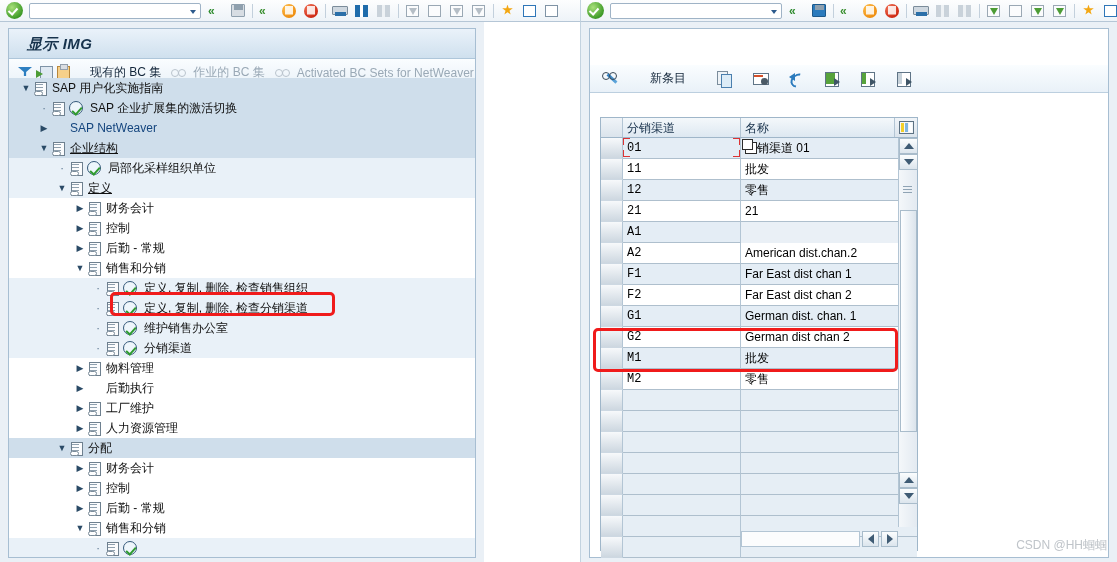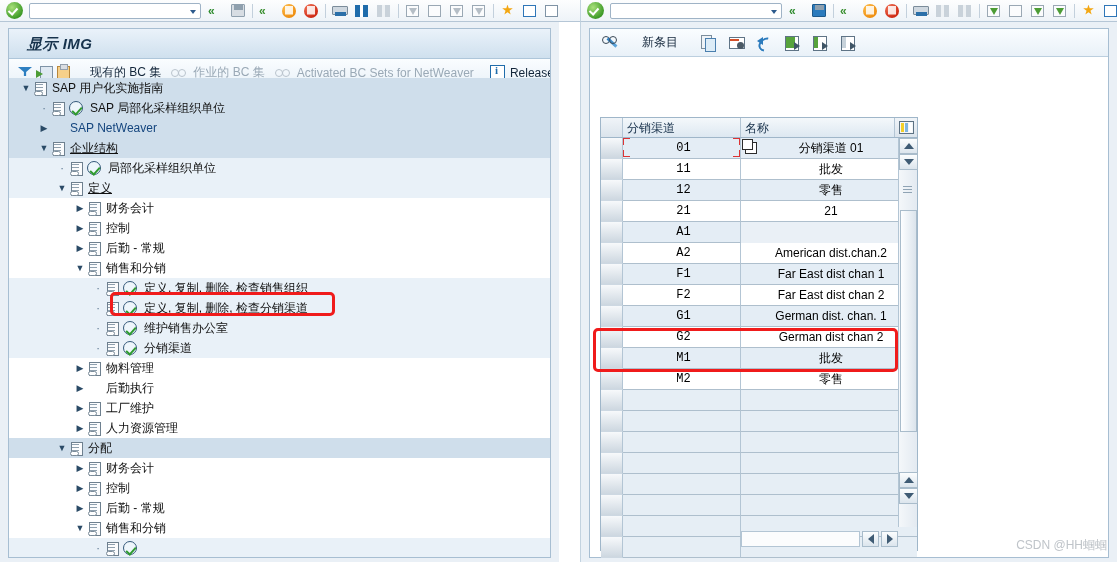--- a/index.html
+++ b/index.html
@@ -63,21 +63,21 @@
   .ic-arrow i{position:absolute;left:2px;top:2px;width:0;height:0;border-left:4px solid transparent;border-right:4px solid transparent;}
   .ic-arrow.gdown i{border-top:7px solid #4c9c35;}
   .ic-arrow.ggray i{border-top:7px solid #b5bec6;}
   .ic-star   { position:absolute; left:4px; top:3px; width:11px; height:11px; background:#f3a712; clip-path:polygon(50% 0,61% 35%,98% 35%,68% 57%,79% 91%,50% 70%,21% 91%,32% 57%,2% 35%,39% 35%); }
   .ic-box    { position:absolute; left:3px; top:3px; width:13px; height:12px; border:1px solid #7f93a5; background:#fff; }
   .ic-box.blue{border-color:#2e76b8;}
   .ic-doubleleft{position:absolute;left:2px;top:2px;color:#3a8f2f;font-size:12px;font-weight:bold;}
 
   
   .win { position: absolute; background: #fff; }
-  .win-left  { left: 0; top: 22px; width: 559px; height: 540px; padding-left: 19px; }
+  .win-left  { left: 0; top: 22px; width: 484px; height: 540px; padding-left: 19px; }
   .win-right { left: 580px; top: 22px; width: 537px; height: 540px;
                border-left: 1px solid #c3d3e0; }
 
   .win-shell { position:absolute; inset:0; background:#eaf0f6; }
   .win-inner { position:absolute; left:8px; right:8px; top:6px; bottom:4px;
                background:#ffffff; border:1px solid #a7bed2; }
 
   .title-bar {
     height: 30px; line-height: 30px;
     background: linear-gradient(#eaf2fa, #cfe0ee);
@@ -187,21 +187,21 @@
   .gh-c1  { width:118px; border-right:1px solid #b3c5d4; padding-left:4px; line-height:20px; }
   .gh-c2  { flex:1; padding-left:4px; line-height:20px; }
   .gh-cfg { width:23px; display:flex; align-items:center; justify-content:center;
             background:linear-gradient(#f0f4f8,#dbe4ec); border-left:1px solid #b3c5d4; }
   .cfg-icon { width:15px;height:13px;background:#f3f6f9;border:1px solid #5d7party; position:relative; }
   .cfg-icon{ border:1px solid #5d7283; }
   .cfg-icon i{position:absolute;left:1px;top:1px;width:3px;height:9px;background:#f2cf2a;}
   .cfg-icon b{position:absolute;left:5px;top:1px;width:3px;height:9px;background:#7fb5e0;}
   .cfg-icon em{position:absolute;left:9px;top:1px;width:3px;height:9px;background:#ffffff;}
 
-  .grid-rows { position:absolute; left:0; right:0; top:20px; bottom:0;text-align:center; }
+  .grid-rows { position:absolute; left:0; right:0; top:20px; bottom:0; }
   .grow { display:flex; height:21px; font-size:12px; }
   .g-sel { width:22px; background:linear-gradient(#f7f9fb,#cdd7e0);
            border-right:1px solid #b3c5d4; border-bottom:1px solid #cdd8e2; }
   .g-c1  { width:118px; border-right:1px solid #b3c5d4; border-bottom:1px solid #aebfcd;
            padding-left:4px; line-height:20px; font-family:"Liberation Mono","DejaVu Sans Mono",monospace; }
   .g-c2  { flex:1; border-bottom:1px solid #aebfcd; padding-left:4px; line-height:20px; }
   .grow.odd  .g-c1, .grow.odd  .g-c2 { background:#e4edf5; }
   .grow.even .g-c1, .grow.even .g-c2 { background:#ffffff; }
   .grow.empty .g-c1, .grow.empty .g-c2 { background:#e6eef5; }
 
@@ -400,21 +400,21 @@
               </span>
               <span class="tlabel">SAP 用户化实施指南</span>
             </div>
             <div class="trow band">
               <span class="tw" style="width: 28px;"></span>
               <span class="tw bullet">·</span>
               <span class="ic-doc">
                 <em></em>
               </span>
               <span class="ic-exec"></span>
-              <span class="tlabel">SAP 局部化采样组织单位</span>
+              <span class="tlabel">SAP 企业扩展集的激活切换</span>
             </div>
             <div class="trow band">
               <span class="tw" style="width: 28px;"></span>
               <span class="tw exp-tri">▶</span>
               <span class="tw" style="width: 17px;"></span>
               <span class="tlabel blue">SAP NetWeaver</span>
             </div>
             <div class="trow band">
               <span class="tw" style="width: 28px;"></span>
               <span class="tw exp-tri">▼</span>
@@ -591,21 +591,21 @@
     </div>
 
     <div class="redbox" style="left:110px; top:270px; width:225px; height:24px;"></div>
   </div>
 
   <div class="win win-right">
     <div class="win-shell">
       <div class="win-inner">
 
 
-        <div class="app-toolbar" style="padding-left:12px;gap:10px;">
+        <div class="app-toolbar" style="padding-left:12px;gap:18px;margin-top:36px;">
           <div class="ic-glasses">
               <span class="pencil"></span>
             </div>
           <div class="at-btn" style="margin-left:6px;">
             <span>新条目</span>
           </div>
           <div class="ic-copy" style="margin-left:8px;"></div>
           <div class="ic-delrow">
               <i></i>
               <b></b>

